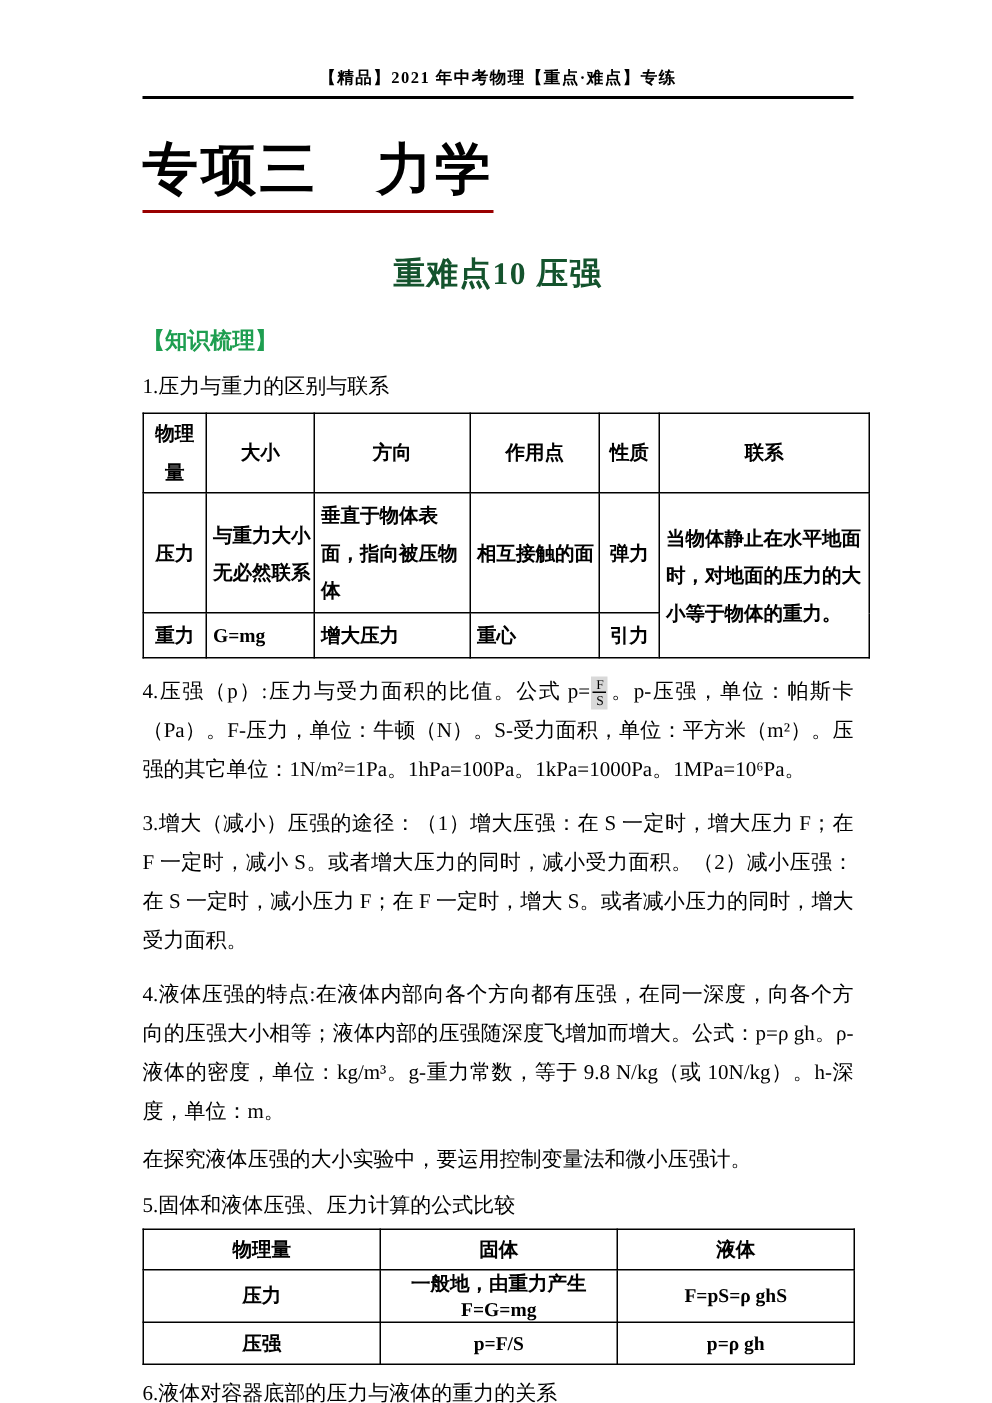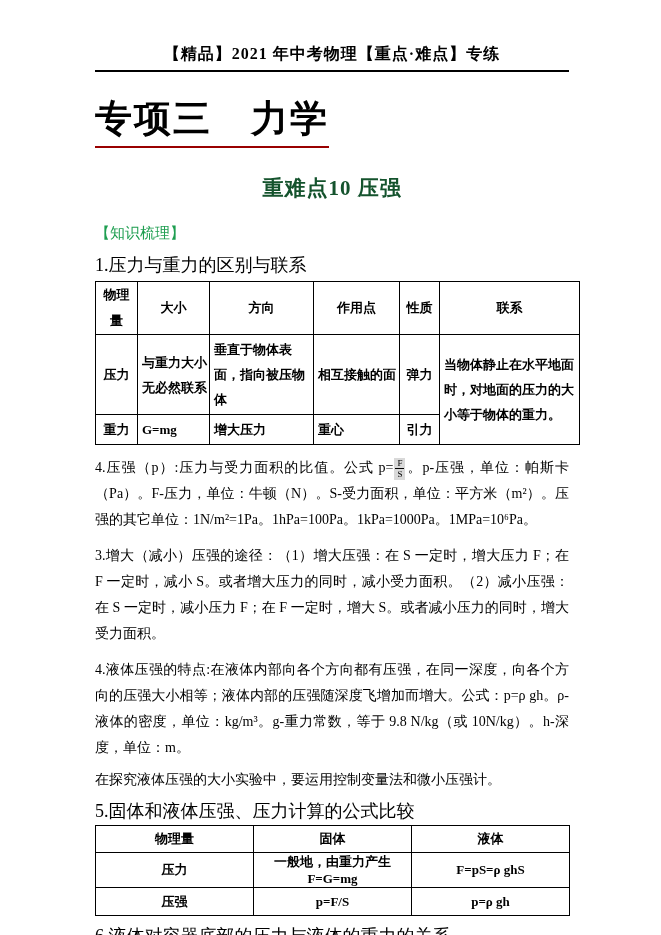--- a/index.html
+++ b/index.html
@@ -7,21 +7,21 @@
     position:relative;
     width:661px; height:935px;
     background:#ffffff;
     box-sizing:border-box;
     padding:44px 92px 0 95px;
     font-family:"Liberation Serif", serif;
     color:#000000;
   }
   .doc-header {
     text-align:center;
-    font-size:16px;
+    font-size:11px;
     font-weight:bold;
     letter-spacing:1px;
     padding-bottom:5px;
     border-bottom:2px solid #000000;
   }
   .section-title {
     display:inline-block;
     margin-top:22px;
     font-size:37px;
     font-weight:bold;
@@ -34,23 +34,23 @@
     text-align:center;
     color:#14532d;
     font-size:21px;
     font-weight:bold;
     letter-spacing:1px;
   }
   .knowledge-label {
     margin-top:22px;
     color:#1E9E50;
     font-size:15px;
-    font-weight:normal;
+    font-weight:bold;
   }
-  .item-title { font-size:18px; margin:12px 0 6px 0; line-height:20px; }
+  .item-title { font-size:14px; margin:12px 0 6px 0; line-height:20px; }
   .para {
     font-size:14px;
     line-height:26px;
     text-align:justify;
     margin:10px 0 0 0;
   }
   .frac {
     display:inline-block;
     vertical-align:middle;
     text-align:center;

